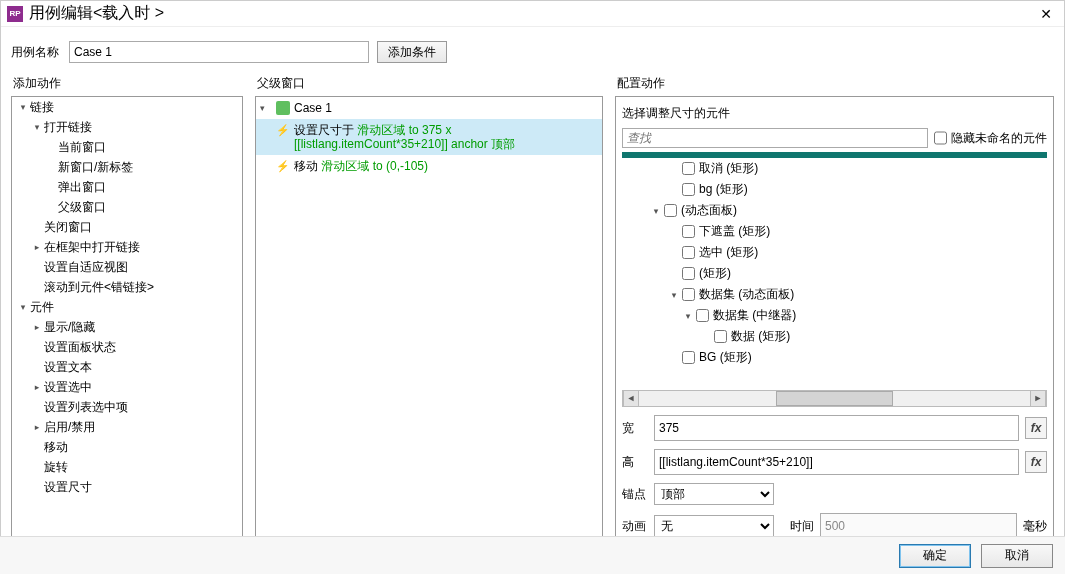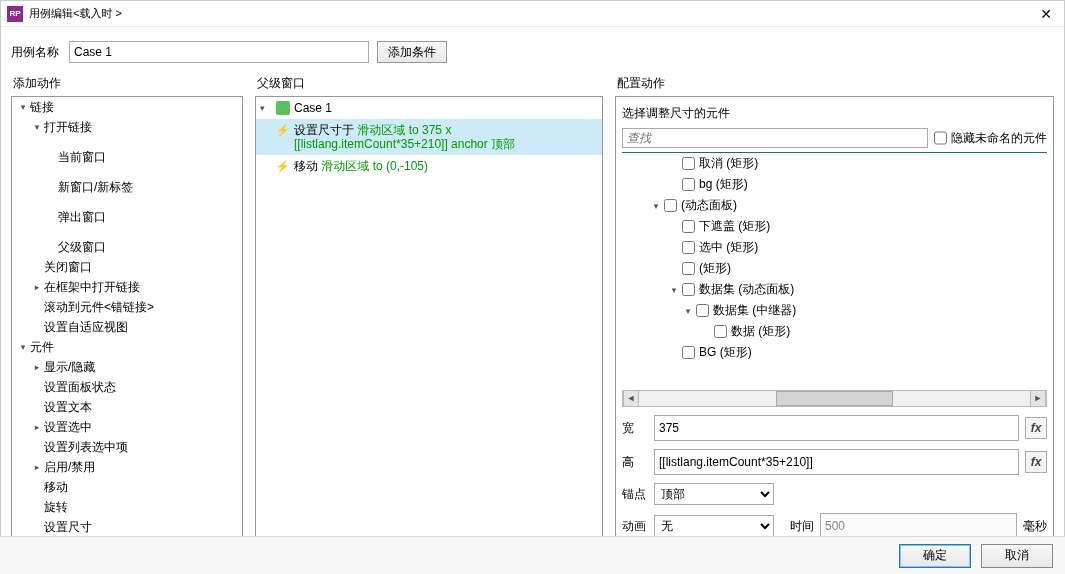--- a/index.html
+++ b/index.html
@@ -1,51 +1,51 @@
 <!DOCTYPE html>
 <html><head>
 <meta charset="utf-8">
 <style>
 * { box-sizing: border-box; margin: 0; padding: 0; font-family: "Microsoft YaHei", Arial, sans-serif; font-size: 12px; }
 body { background: #fff; width: 1065px; height: 574px; overflow: hidden; border: 1px solid #ccc; }
 .titlebar { height: 26px; display: flex; align-items: center; padding: 0 6px; border-bottom: 1px solid #eee; }
 .titlebar .logo { width: 16px; height: 16px; background: #8E2C8E; display: flex; align-items: center; justify-content: center; color: #fff; font-size: 8px; font-weight: bold; margin-right: 6px; }
-.titlebar .title { flex: 1; font-size: 11px; }
+.titlebar .title { flex: 1; font-size: 16px; }
 .titlebar .close { width: 24px; height: 24px; display: flex; align-items: center; justify-content: center; cursor: pointer; font-size: 14px; }
 .top-form { padding: 14px 10px 6px 10px; display: flex; align-items: center; gap: 8px; }
 .top-form .lbl { width: 50px; }
 .top-form input { width: 300px; height: 22px; border: 1px solid #aaa; padding: 0 4px; }
 .top-form .addcond { height: 22px; width: 70px; border: 1px solid #999; background: linear-gradient(#f8f8f8,#e8e8e8); cursor: pointer; }
 .columns { display: flex; padding: 0 10px; gap: 12px; }
 .col { display: flex; flex-direction: column; }
 .col-head { font-size: 12px; padding: 6px 2px 4px 2px; }
 .panel { border: 1px solid #999; background: #fff; height: 450px; overflow: auto; position: relative; }
 .col.add { width: 232px; }
 .col.org { width: 348px; }
 .col.cfg { flex: 1; }
 .tree-item { display: flex; align-items: center; height: 20px; padding-left: 4px; cursor: pointer; white-space: nowrap; }
 .tree-item .tw { width: 14px; display: inline-flex; justify-content: center; color: #555; font-size: 9px; }
 .tree-item .tw.empty { visibility: hidden; }
 .indent0 { padding-left: 4px; }
 .indent1 { padding-left: 18px; }
-.indent2 { padding-left: 32px; margin-top: 10px; }
+.indent2 { padding-left: 32px; }
 .org-case { display: flex; align-items: center; height: 22px; padding-left: 4px; gap: 4px; }
 .org-case .casetw { font-size: 9px; color: #555; width: 12px; }
 .org-case .caseicon { width: 14px; height: 14px; background: #5fbf5f; border-radius: 2px; }
 .org-line { display: flex; align-items: flex-start; padding: 4px 6px 4px 20px; gap: 6px; }
 .org-line.sel { background: #cdeaf7; }
 .org-line .bolt { color: #666; font-size: 11px; width: 12px; padding-top: 1px; }
 .org-line .txt { flex: 1; line-height: 14px; }
 .org-line .green { color: #009c00; }
 .cfg-inner { padding: 6px; display: flex; flex-direction: column; height: 100%; }
 .cfg-title { padding: 2px 0 6px 0; }
 .cfg-search-row { display: flex; align-items: center; gap: 6px; margin-bottom: 4px; }
 .cfg-search-row input { flex: 1; height: 20px; border: 1px solid #aaa; padding: 0 4px; font-style: italic; color: #888; }
 .cfg-search-row label { display: flex; align-items: center; gap: 4px; }
-.cfg-tree { border-top: 1px solid #0f766e; height: 250px; overflow: hidden; position: relative; }
+.cfg-tree { border-top: 6px solid #0f766e; height: 250px; overflow: hidden; position: relative; }
 .cfg-row { display: flex; align-items: center; height: 21px; white-space: nowrap; }
 .cfg-row.sel { background: #cdeaf7; }
 .cfg-row .tw2 { width: 12px; display: inline-flex; justify-content: center; font-size: 9px; color: #555; }
 .cfg-row input[type=checkbox] { margin: 0 4px 0 2px; }
 .cfg-row .green { color: #009c00; }
 .ci0 { padding-left: 46px; }
 .ci1 { padding-left: 28px; }
 .ci2 { padding-left: 46px; }
 .ci3 { padding-left: 46px; }
 .ci4 { padding-left: 60px; }
@@ -114,25 +114,25 @@
         <div class="tree-item indent1">
           <span class="tw empty">▸</span>
           <span>关闭窗口</span>
         </div>
         <div class="tree-item indent1">
           <span class="tw">▸</span>
           <span>在框架中打开链接</span>
         </div>
         <div class="tree-item indent1">
           <span class="tw empty">▸</span>
+          <span>设置自适应视图</span>
+        </div>
+        <div class="tree-item indent1">
+          <span class="tw empty">▸</span>
           <span>滚动到元件&lt;错链接&gt;</span>
-        </div>
-        <div class="tree-item indent1">
-          <span class="tw empty">▸</span>
-          <span>设置自适应视图</span>
         </div>
         <div class="tree-item indent0">
           <span class="tw">▾</span>
           <span>元件</span>
         </div>
         <div class="tree-item indent1">
           <span class="tw">▸</span>
           <span>显示/隐藏</span>
         </div>
         <div class="tree-item indent1">

